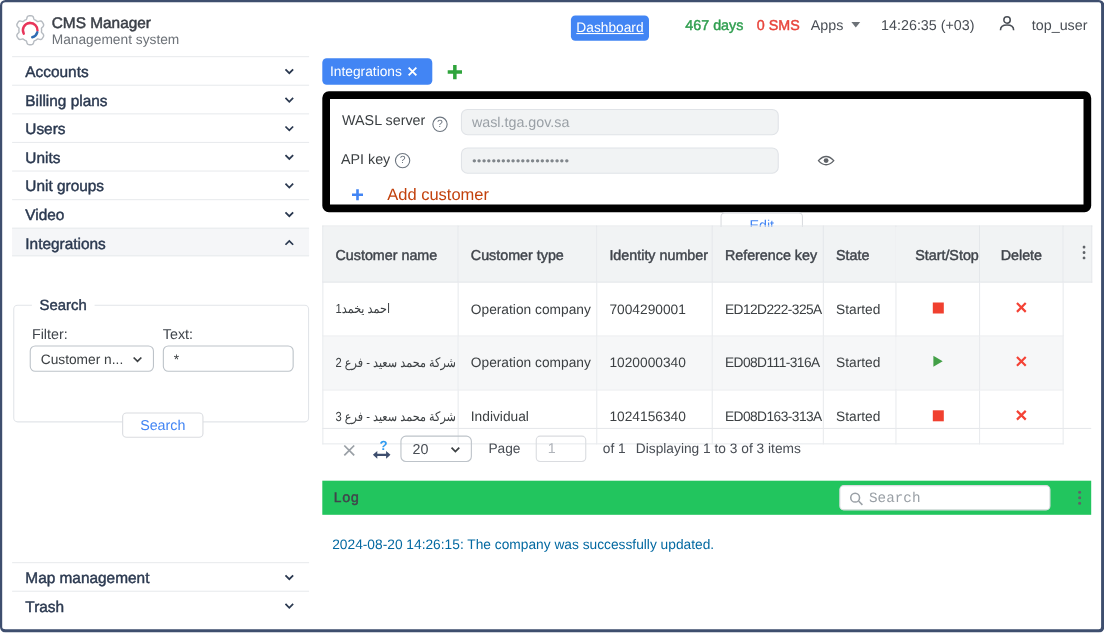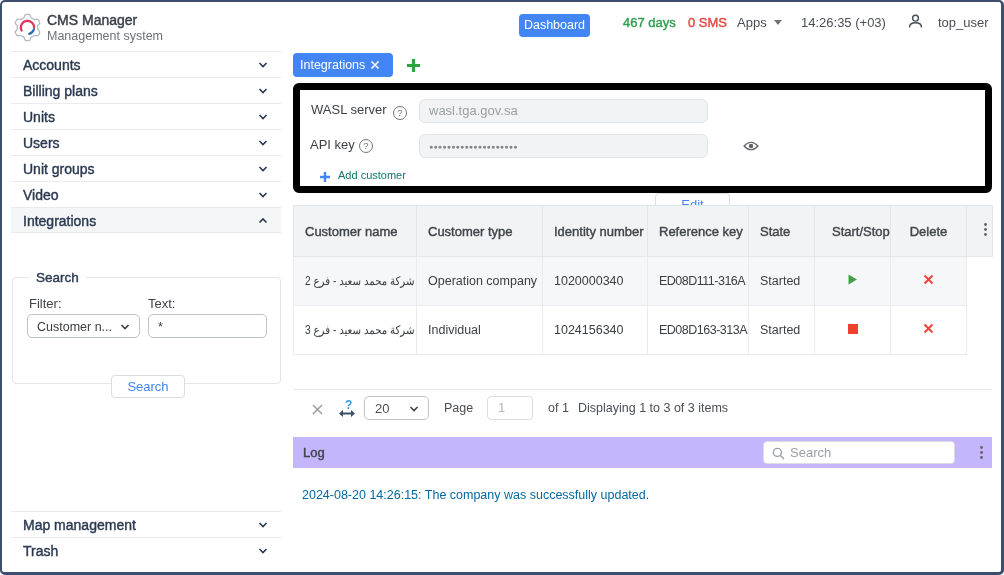--- a/index.html
+++ b/index.html
@@ -4,21 +4,21 @@
 <style>
 * { margin:0; padding:0; box-sizing:border-box; }
 html,body { width:1004px; height:575px; background:#fff; }
 body { font-family:"Liberation Sans", sans-serif; color:#3c4043; }
 .page { position:relative; width:1004px; height:575px; border:2px solid #3e4e6e; border-right-width:3px; border-bottom-width:3px; border-radius:5px; background:#fff; overflow:hidden; }
 .abs { position:absolute; }
 
 .title { position:absolute; left:45px; top:10px; }
 .title .t1 { font-size:14px; color:#3a3f47; -webkit-text-stroke:0.45px #3a3f47; line-height:16px; }
 .title .t2 { font-size:12.5px; color:#6d7278; line-height:14px; margin-top:1px; }
-.hdr-btn { position:absolute; left:517px; top:12px; width:71px; height:23px; background:#4285f4; border-radius:4px; color:#fff; font-size:12.5px; text-align:center; line-height:23px; }
+.hdr-btn { position:absolute; left:517px; top:12px; width:71px; height:23px; background:#4285f4; border-radius:4px; color:#fff; font-size:12.5px; text-align:center; line-height:23px;text-decoration:underline; }
 .days { position:absolute; left:621px; top:13px; font-size:13px; color:#2f9e4f; -webkit-text-stroke:0.4px #2f9e4f; }
 .sms { position:absolute; left:686px; top:13px; font-size:13px; color:#e8453c; -webkit-text-stroke:0.4px #e8453c; }
 .apps { position:absolute; left:735px; top:13px; font-size:13px; color:#494e55; }
 .apps .car { display:inline-block; width:0; height:0; border-left:4px solid transparent; border-right:4px solid transparent; border-top:5px solid #6d7278; margin-left:7px; vertical-align:2px; }
 .clock { position:absolute; left:799px; top:13px; font-size:13px; color:#494e55; }
 .tuser { position:absolute; left:936px; top:13px; font-size:13px; color:#494e55; }
 
 .menu { position:absolute; left:9px; top:49px; width:270px; }
 .mi { position:relative; height:26px; border-top:1px solid #e9ebee; font-size:14px; color:#2b3950; -webkit-text-stroke:0.4px #2b3950; line-height:26px; padding-left:12px; }
 .mi.last { border-bottom:1px solid #e9ebee; }
@@ -29,36 +29,36 @@
 .sbox .lab { position:absolute; font-size:13px; color:#3f444b; }
 .sel { position:absolute; border:1px solid #bdc3c9; border-radius:5px; background:#fff; font-size:12.5px; color:#3c4043; }
 .sel .sv { position:absolute; left:9px; top:4px; line-height:16px; }
 .btn-w { position:absolute; background:#fff; border:1px solid #dadce0; border-radius:4px; color:#4285f4; font-size:13.5px; text-align:center;margin-top:28px; }
 
 .tab { position:absolute; left:291px; top:51px; width:100px; height:24px; background:#4285f4; border-radius:4px; color:#fff; font-size:12.5px; line-height:24px; padding-left:7px; }
 .panel { position:absolute; left:291px; top:81px; width:699px; height:110px; border:7px solid #000000; border-radius:6px; background:#fff; }
 .flab { position:absolute; font-size:13px; color:#3c4043; }
 .ghost-inp { position:absolute; left:119px; width:289px; height:24px; background:#f1f3f4; border:1px solid #e0e3e7; border-radius:6px; font-size:13px; color:#9aa0a6; line-height:22px; padding-left:9px; }
 .qmark { position:absolute; width:14px; height:14px; border:1.2px solid #6d7680; border-radius:50%; font-size:9.5px; color:#6d7680; text-align:center; line-height:12px; }
-.addc { position:absolute; left:38px; top:79px; font-size:11px; color:#0f766e; }
+.addc { position:absolute; left:52px; top:79px; font-size:15px; color:#c2410c; }
 
 .tbl { position:absolute; left:291px; top:203px; width:699px; border-collapse:collapse; font-size:13.5px; color:#3c4043; table-layout:fixed; }
 .tbl th { background:#f1f3f4; font-weight:normal; -webkit-text-stroke:0.4px #40454c; color:#40454c; text-align:left; height:29px; padding:0 0 0 11px; border:1px solid #e4e7ea; font-size:13px; white-space:nowrap; overflow:hidden; }
 .tbl td { height:27px; padding:0 0 0 11px; border:1px solid #e9ebee; font-size:12.5px; white-space:nowrap; overflow:hidden; }
 .tbl tr.alt td { background:#f6f7f8; }
 .cc { text-align:center !important; padding:17px !important; }
 .arw { display:inline-block; font-size:12px; transform:scaleX(0.85); transform-origin:0 50%; }
 .tbl td.nob { border:none; background:#fff !important; }
 .rk { letter-spacing:-0.5px; }
 
 .pgbar { position:absolute; left:291px; top:387px; width:699px; height:37px; border-top:1px solid #e6e8eb; font-size:12.5px; color:#494e55; }
 .pg-sel { position:absolute; left:71px; top:6px; width:65px; height:24px; border:1px solid #bdc3c9; border-radius:5px; font-size:13px; }
 .pg-inp { position:absolute; left:194px; top:6px; width:46px; height:24px; border:1px solid #dadce0; border-radius:4px; font-size:13px; color:#b0b4ba; line-height:22px; padding-left:10px; }
 
-.logbar { position:absolute; left:291px; top:435px; width:699px; height:31px; background:#c4b5fd; }
+.logbar { position:absolute; left:291px; top:435px; width:699px; height:31px; background:#22c55e;font-family:Liberation Mono, monospace; }
 .logbar .lt { position:absolute; left:10px; top:8px; font-size:13px; color:#40454c; -webkit-text-stroke:0.4px #40454c; }
 .srch { position:absolute; left:470px; top:4px; width:192px; height:23px; background:#fff; border:1px solid #dadce0; border-radius:4px; color:#9aa0a6; font-size:13px; line-height:21px; padding-left:26px; }
 .logln { position:absolute; left:300px; font-size:12.5px; color:#0369a1; }
 </style>
 </head>
 <body>
 <div class="page">
 
   <svg class="abs" style="left:11px;top:11px" width="29" height="29" viewBox="0 0 29 29">
     <path d="M14.5 1.3 L15.2 1.3 L15.9 1.4 L16.5 1.6 L17.1 2.2 L17.5 3.2 L17.8 4.3 L18.2 4.9 L18.7 5.1 L19.2 5.3 L19.7 5.6 L20.1 5.9 L20.6 6.2 L21.0 6.5 L21.6 6.6 L22.8 6.2 L23.9 6.1 L24.7 6.3 L25.2 6.7 L25.6 7.3 L25.9 7.9 L26.3 8.5 L26.6 9.1 L26.7 9.8 L26.5 10.6 L25.8 11.5 L24.9 12.3 L24.7 12.9 L24.7 13.4 L24.8 14.0 L24.8 14.5 L24.8 15.0 L24.7 15.6 L24.7 16.1 L24.9 16.7 L25.8 17.5 L26.5 18.4 L26.7 19.2 L26.6 19.9 L26.3 20.5 L25.9 21.1 L25.6 21.7 L25.2 22.3 L24.7 22.7 L23.9 22.9 L22.8 22.8 L21.6 22.4 L21.0 22.5 L20.6 22.8 L20.1 23.1 L19.7 23.4 L19.2 23.7 L18.7 23.9 L18.2 24.1 L17.8 24.7 L17.5 25.8 L17.1 26.8 L16.5 27.4 L15.9 27.6 L15.2 27.7 L14.5 27.7 L13.8 27.7 L13.1 27.6 L12.5 27.4 L11.9 26.8 L11.5 25.8 L11.2 24.7 L10.8 24.1 L10.3 23.9 L9.8 23.7 L9.4 23.4 L8.9 23.1 L8.4 22.8 L8.0 22.5 L7.4 22.4 L6.2 22.8 L5.1 22.9 L4.3 22.7 L3.8 22.3 L3.4 21.7 L3.1 21.1 L2.7 20.5 L2.4 19.9 L2.3 19.2 L2.5 18.4 L3.2 17.5 L4.1 16.7 L4.3 16.1 L4.3 15.6 L4.2 15.0 L4.2 14.5 L4.2 14.0 L4.3 13.4 L4.3 12.9 L4.1 12.3 L3.2 11.5 L2.5 10.6 L2.3 9.8 L2.4 9.1 L2.7 8.5 L3.1 7.9 L3.4 7.3 L3.8 6.7 L4.3 6.3 L5.1 6.1 L6.2 6.2 L7.4 6.6 L8.0 6.5 L8.4 6.2 L8.9 5.9 L9.3 5.6 L9.8 5.3 L10.3 5.1 L10.8 4.9 L11.2 4.3 L11.5 3.2 L11.9 2.2 L12.5 1.6 L13.1 1.4 L13.8 1.3 Z" fill="none" stroke="#b6bbc1" stroke-width="1.3"></path>
@@ -81,24 +81,24 @@
   </svg>
   <div class="tuser">top_user</div>
 
   <div class="menu">
     <div class="mi">Accounts<svg class="chev" viewBox="0 0 10 10">
           <path d="M1.5 3 L5 6.5 L8.5 3" fill="none" stroke="#2b3950" stroke-width="1.6"></path>
         </svg></div>
     <div class="mi">Billing plans<svg class="chev" viewBox="0 0 10 10">
           <path d="M1.5 3 L5 6.5 L8.5 3" fill="none" stroke="#2b3950" stroke-width="1.6"></path>
         </svg></div>
+    <div class="mi">Users<svg class="chev" viewBox="0 0 10 10">
+          <path d="M1.5 3 L5 6.5 L8.5 3" fill="none" stroke="#2b3950" stroke-width="1.6"></path>
+        </svg></div>
     <div class="mi">Units<svg class="chev" viewBox="0 0 10 10">
-          <path d="M1.5 3 L5 6.5 L8.5 3" fill="none" stroke="#2b3950" stroke-width="1.6"></path>
-        </svg></div>
-    <div class="mi">Users<svg class="chev" viewBox="0 0 10 10">
           <path d="M1.5 3 L5 6.5 L8.5 3" fill="none" stroke="#2b3950" stroke-width="1.6"></path>
         </svg></div>
     <div class="mi">Unit groups<svg class="chev" viewBox="0 0 10 10">
           <path d="M1.5 3 L5 6.5 L8.5 3" fill="none" stroke="#2b3950" stroke-width="1.6"></path>
         </svg></div>
     <div class="mi">Video<svg class="chev" viewBox="0 0 10 10">
           <path d="M1.5 3 L5 6.5 L8.5 3" fill="none" stroke="#2b3950" stroke-width="1.6"></path>
         </svg></div>
     <div class="mi act last">Integrations<svg class="chev" viewBox="0 0 10 10">
           <path d="M1.5 6.5 L5 3 L8.5 6.5" fill="none" stroke="#2b3950" stroke-width="1.6"></path>
@@ -174,20 +174,32 @@
           <th>Reference key</th>
           <th>State</th>
           <th class="cc">Start/Stop</th>
           <th class="cc">Delete</th>
       <th class="cc"><svg width="3" height="13" viewBox="0 0 3 13">
               <circle cx="1.5" cy="1.5" r="1.4" fill="#5f6368"></circle>
               <circle cx="1.5" cy="6.5" r="1.4" fill="#5f6368"></circle>
               <circle cx="1.5" cy="11.5" r="1.4" fill="#5f6368"></circle>
             </svg></th>
     </tr>
+    <tr>
+      <td><span class="arw">احمد يخمد1</span></td>
+          <td>Operation company</td>
+          <td>7004290001</td>
+          <td class="rk">ED12D222-325A</td>
+          <td>Started</td>
+      <td class="cc"><span style="display:inline-block;width:10px;height:10px;background:#f0402f"></span></td>
+      <td class="cc"><svg width="11" height="11" viewBox="0 0 11 11">
+              <path d="M1.5 1.5 L9.5 9.5 M9.5 1.5 L1.5 9.5" stroke="#f44336" stroke-width="2"></path>
+            </svg></td>
+          <td class="nob"></td>
+    </tr>
     <tr class="alt">
       <td><span class="arw">شركة محمد سعيد - فرع 2</span></td>
           <td>Operation company</td>
           <td>1020000340</td>
           <td class="rk">ED08D111-316A</td>
           <td>Started</td>
       <td class="cc"><svg width="11" height="11" viewBox="0 0 11 11">
               <path d="M1.5 0.5 L10 5.5 L1.5 10.5 Z" fill="#43a047"></path>
             </svg></td>
       <td class="cc"><svg width="11" height="11" viewBox="0 0 11 11">

